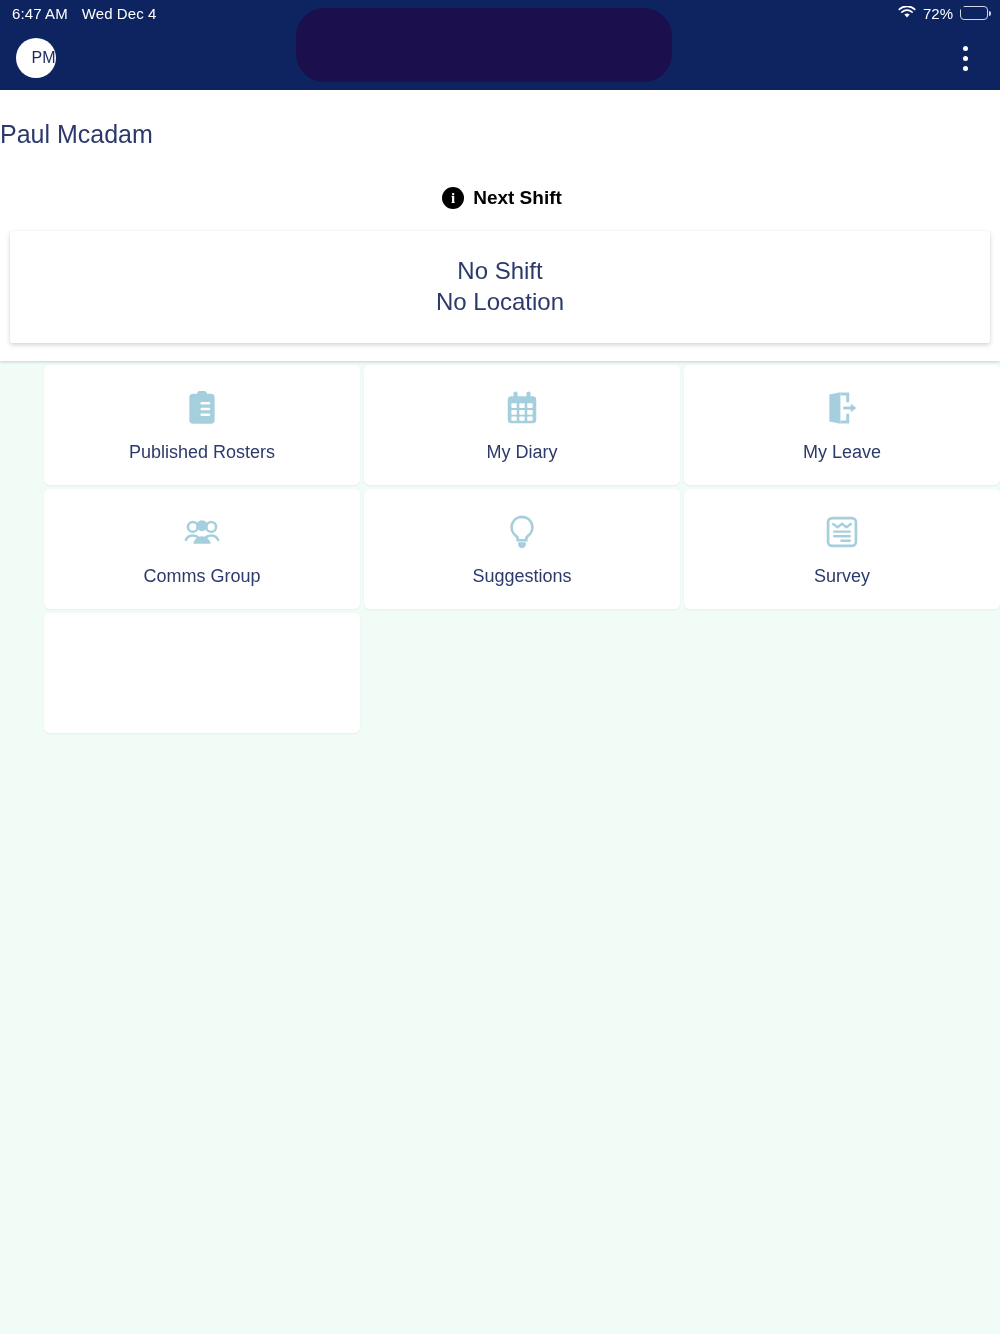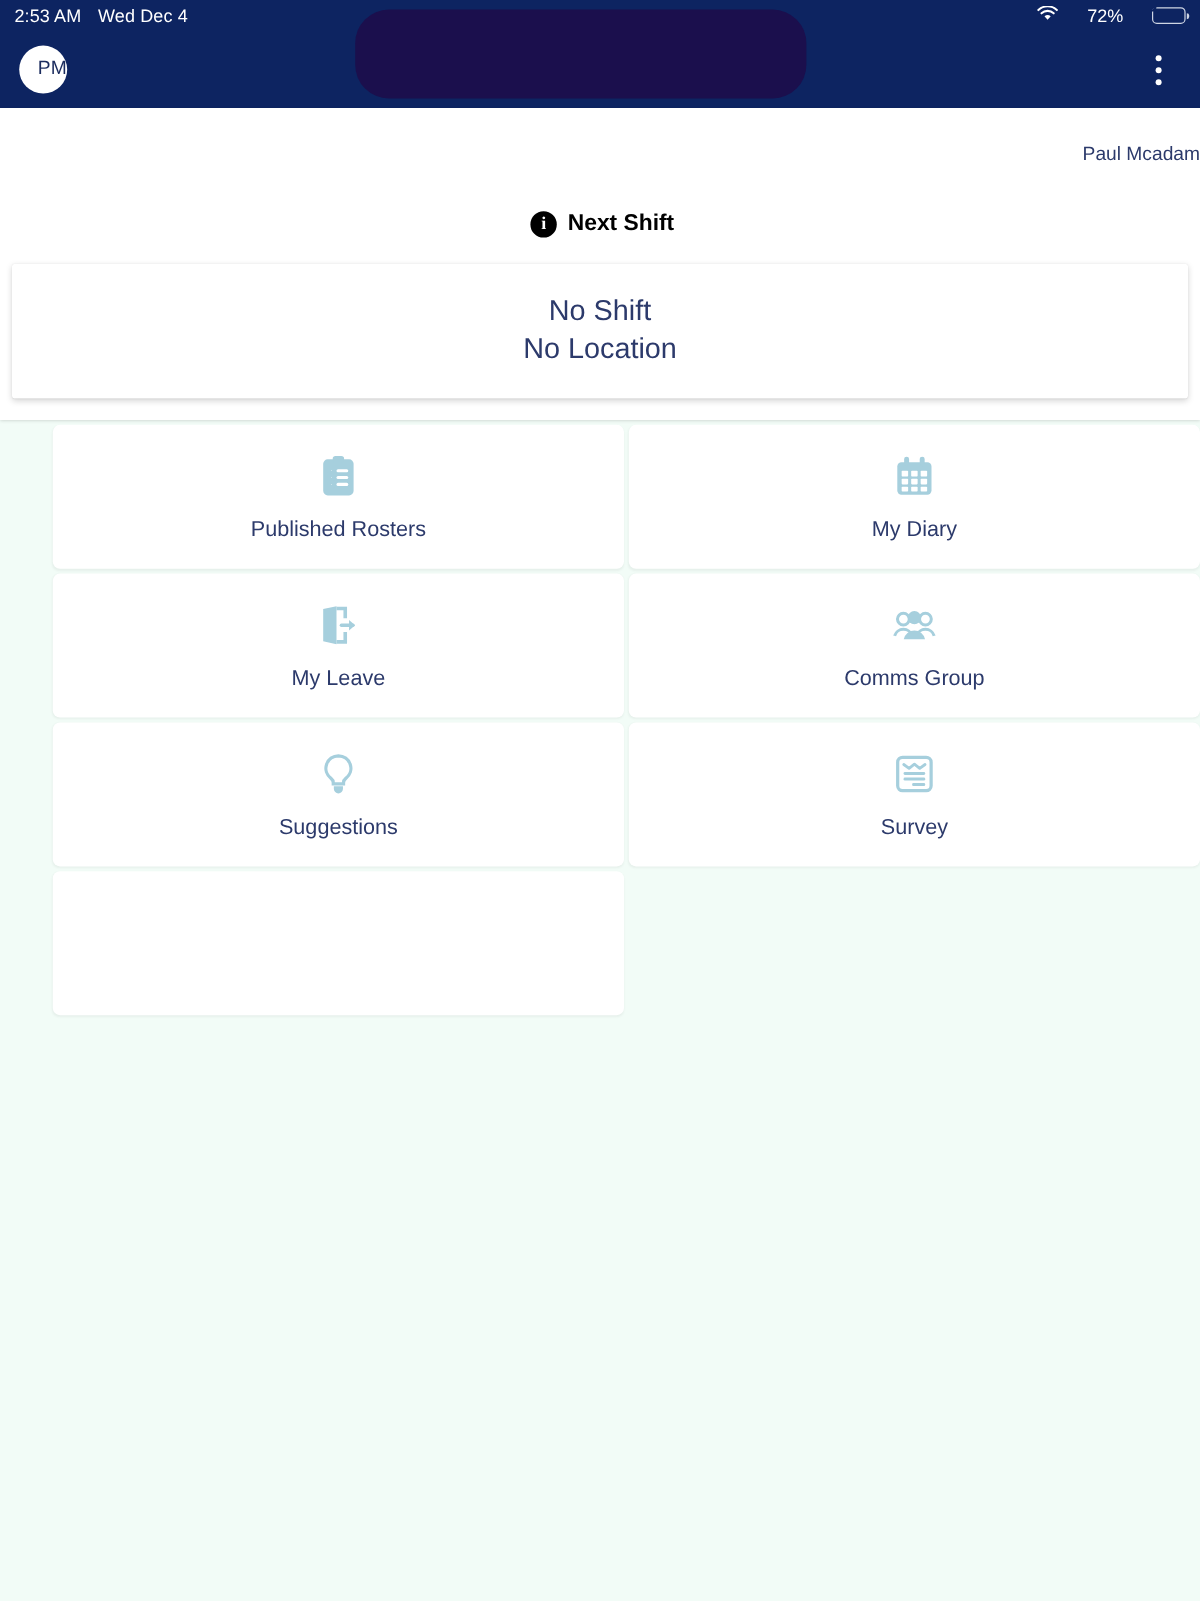--- a/index.html
+++ b/index.html
@@ -43,21 +43,21 @@
     align-items: center;
     gap: 14px;
     font-size: 15px;
     font-weight: 400;
     letter-spacing: 0.1px;
     white-space: nowrap;
   }
   .status-right {
     display: flex;
     align-items: center;
-    gap: 24px;
+    gap: 7px;
     font-size: 15px;
     white-space: nowrap;
   }
   .wifi-icon { display: block; }
   .battery {
     position: relative;
     width: 28px;
     height: 14px;
     border: 1.5px solid #cfd6e4;
     border-radius: 4px;
@@ -140,23 +140,23 @@
   .info-panel {
     position: relative;
     width: 1000px;
     background: #ffffff;
     padding-top: 30px;
     padding-bottom: 18px;
     box-shadow: 0 1px 3px rgba(0,0,0,0.18);
     z-index: 3;
   }
   .user-name {
-    text-align: right;
+    text-align: left;
     color: #2c3a6b;
-    font-size: 16px;
+    font-size: 25px;
     padding-left: 0;
   }
   .next-shift-row {
     margin-top: 38px;
     display: flex;
     align-items: center;
     justify-content: center;
     gap: 9px;
     padding-left: 4px;
   }
@@ -191,21 +191,21 @@
   .shift-line {
     color: #2c3a6b;
     font-size: 24px;
     line-height: 31px;
     padding-left: 0px;
   }
 
   
   .tile-grid {
     display: grid;
-    grid-template-columns: 1fr 1fr;
+    grid-template-columns: 1fr 1fr 1fr;
     gap: 4px;
     padding: 4px 0 0 0;
     background: #f2fcf7;
     margin-left: 44px;
   }
   .tile {
     background: #ffffff;
     border-radius: 6px;
     height: 120px;
     display: flex;
@@ -234,21 +234,21 @@
 </style>
 </head>
 <body>
 
 <div class="screen">
 
   <div class="navy-bar">
 
     <div class="status-row">
       <div class="status-left">
-        <span>2:53 AM</span>
+        <span>6:47 AM</span>
         <span>Wed Dec 4</span>
       </div>
       <div class="status-right">
         <span class="wifi-icon">
           <svg width="18" height="13" viewBox="0 0 18 13">
             <path d="M9 11.4 L6.4 8.6 a3.9 3.9 0 0 1 5.2 0 Z" fill="#ffffff"></path>
             <path d="M3.9 6.1 a7.4 7.4 0 0 1 10.2 0" stroke="#ffffff" stroke-width="1.7" fill="none" stroke-linecap="round"></path>
             <path d="M1.3 3.4 a11.1 11.1 0 0 1 15.4 0" stroke="#ffffff" stroke-width="1.7" fill="none" stroke-linecap="round"></path>
           </svg>
         </span>

